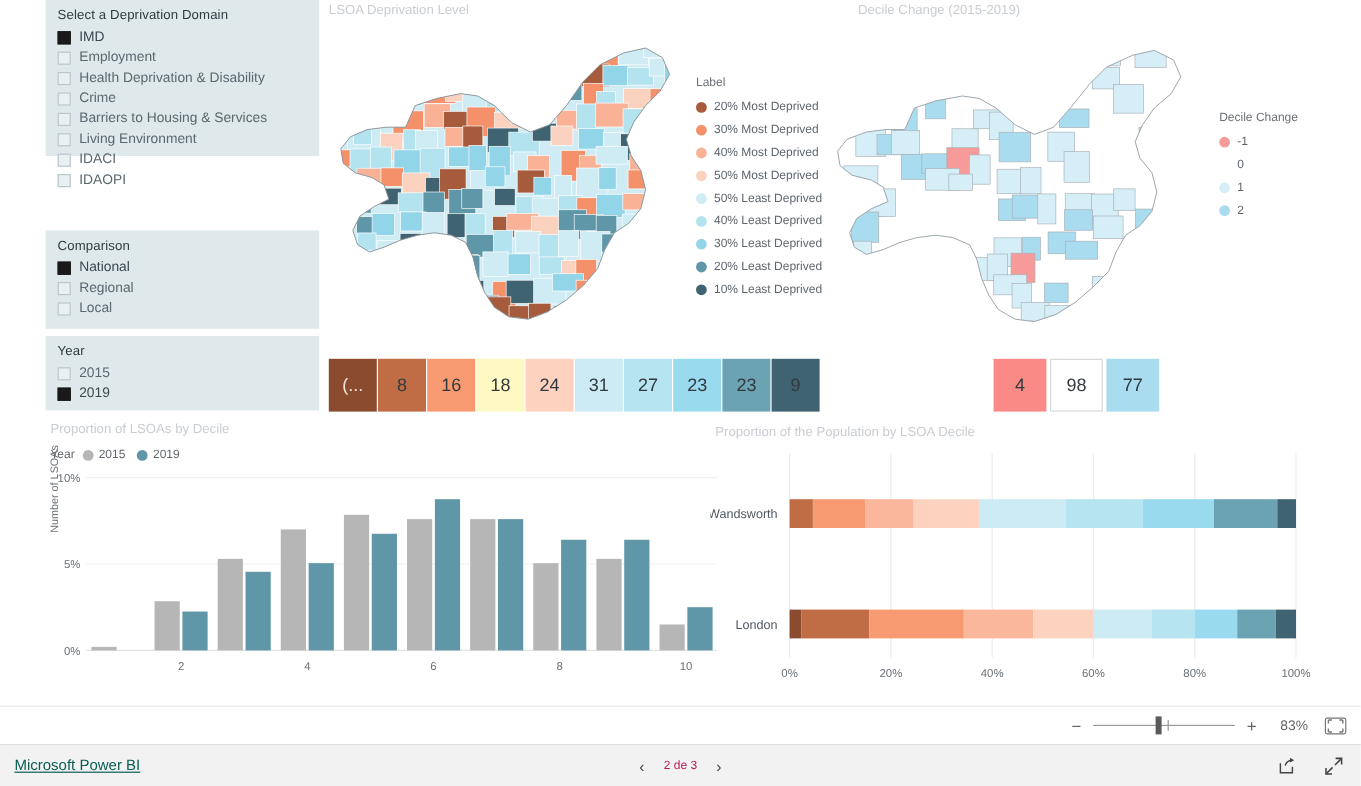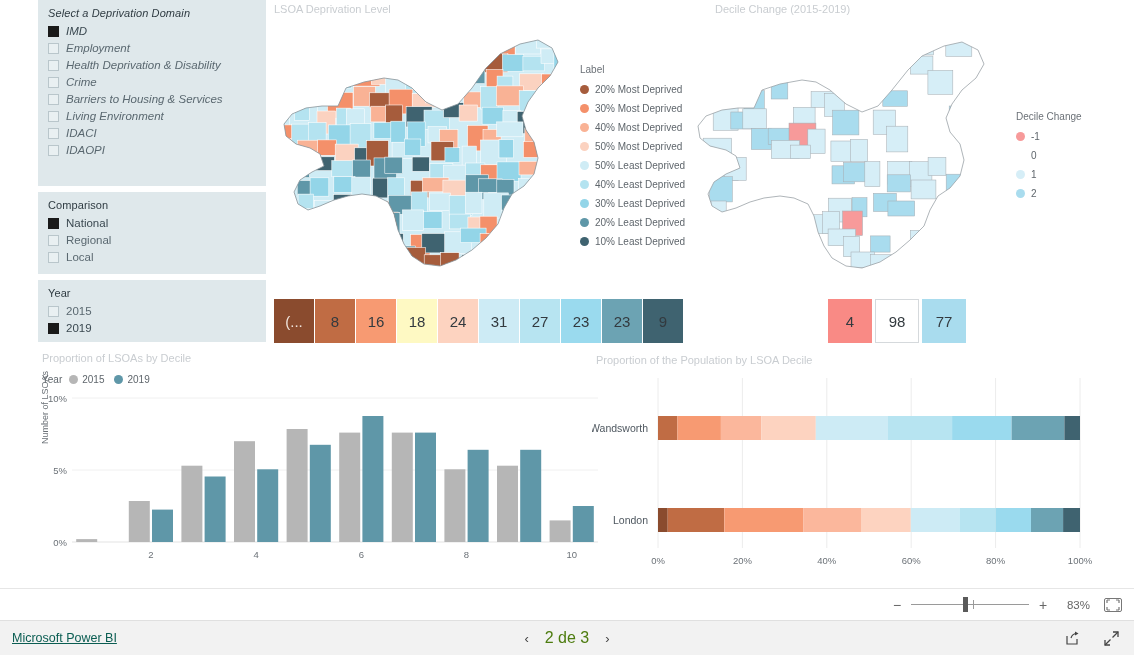--- a/index.html
+++ b/index.html
@@ -25,21 +25,21 @@
     display: flex; align-items: center; height: 16px; margin: 1px 0;
   }
   .cbox {
     width: 11px; height: 11px; flex: 0 0 11px;
     border: 1px solid #b9c6cb; background: #e9f0f2; margin-right: 7px;
   }
   .cbox.checked { background: #1a1a1a; border-color: #1a1a1a; }
   .slicer-label { font-size: 11.5px; color: #5a6870; white-space: nowrap; }
   .slicer-label.on { color: #3a4850; }
 
-  #slicer-domain { left: 38px; top: 0px; width: 228px; height: 186px; font-style: italic; }
+  #slicer-domain { left: 38px; top: 0px; width: 228px; height: 130px; }
   #slicer-comparison { left: 38px; top: 192px; width: 228px; height: 82px; }
   #slicer-year { left: 38px; top: 280px; width: 228px; height: 62px; }
 
   
   .vis-title {
     position: absolute; font-size: 11px; color: #c9cdd1; white-space: nowrap;
   }
   #title-map1 { left: 274px; top: 3px; }
   #title-map2 { left: 686px; top: 3px; margin-left: 29px; }
   #title-bar  { left: 42px; top: 352px; }
@@ -53,21 +53,21 @@
   
   .legend { position: absolute; }
   .legend-title { font-size: 10px; color: #6b7177; margin-bottom: 5px; }
   .legend-row { display: flex; align-items: center; height: 19px; }
   .legend-dot {
     width: 9px; height: 9px; border-radius: 50%; margin-right: 6px; flex: 0 0 9px;
   }
   .legend-dot.empty { background: transparent; }
   .legend-text { font-size: 10px; color: #5f666c; white-space: nowrap; }
   #legend-deprivation { left: 580px; top: 64px; }
-  #legend-decile { left: 1016px; top: 111px; }
+  #legend-decile { left: 1016px; top: 93px; }
 
   
   .kpi-strip { position: absolute; display: flex; }
   #kpi-deprivation { left: 274px; top: 299px; }
   #kpi-decile { left: 828px; top: 299px; }
   .kpi-tile {
     width: 40px; height: 44px; margin-right: 1px;
     display: flex; align-items: center; justify-content: center;
     font-size: 15px; color: #333a3f;
   }
@@ -113,21 +113,21 @@
     position: absolute; left: 0; top: 620px; width: 1134px; height: 35px;
     background: #f2f2f2; border-top: 1px solid #e0e0e0;
     display: flex; align-items: center;
   }
   #pbi-link {
     position: absolute; left: 12px; font-size: 12.5px; color: #0a5d52;
     text-decoration: underline; cursor: pointer;
   }
   #pager { position: absolute; left: 50%; transform: translateX(-50%); display: flex; align-items: center; }
   .pager-arrow { font-size: 13px; color: #444; padding: 0 16px; cursor: pointer; }
-  #pager-text { font-size: 16px; color: #4d7c0f; text-align: right; }
+  #pager-text { font-size: 10px; color: #be185d; text-align: right; }
   #footer-icons { position: absolute; right: 14px; display: flex; align-items: center; gap: 22px; }
 </style>
 </head>
 <body>
 
 <div id="app">
 
   <div class="slicer" id="slicer-domain">
     <div class="slicer-title">Select a Deprivation Domain</div>
     <div id="domain-rows">

